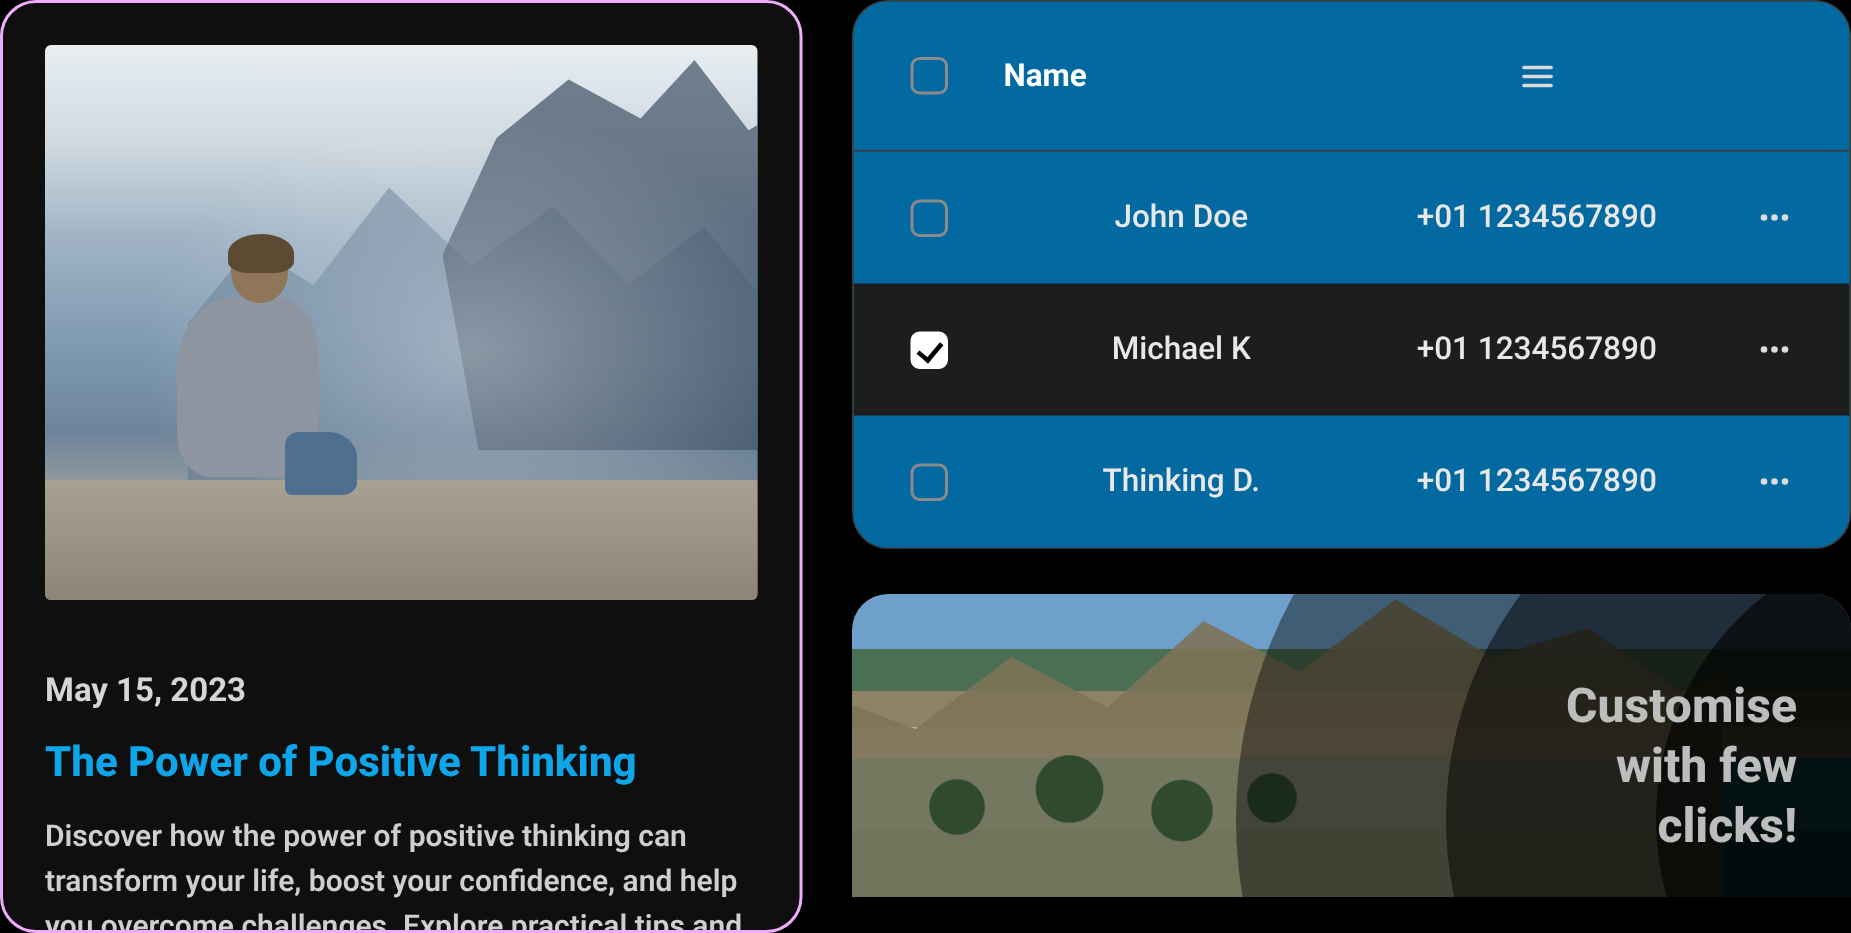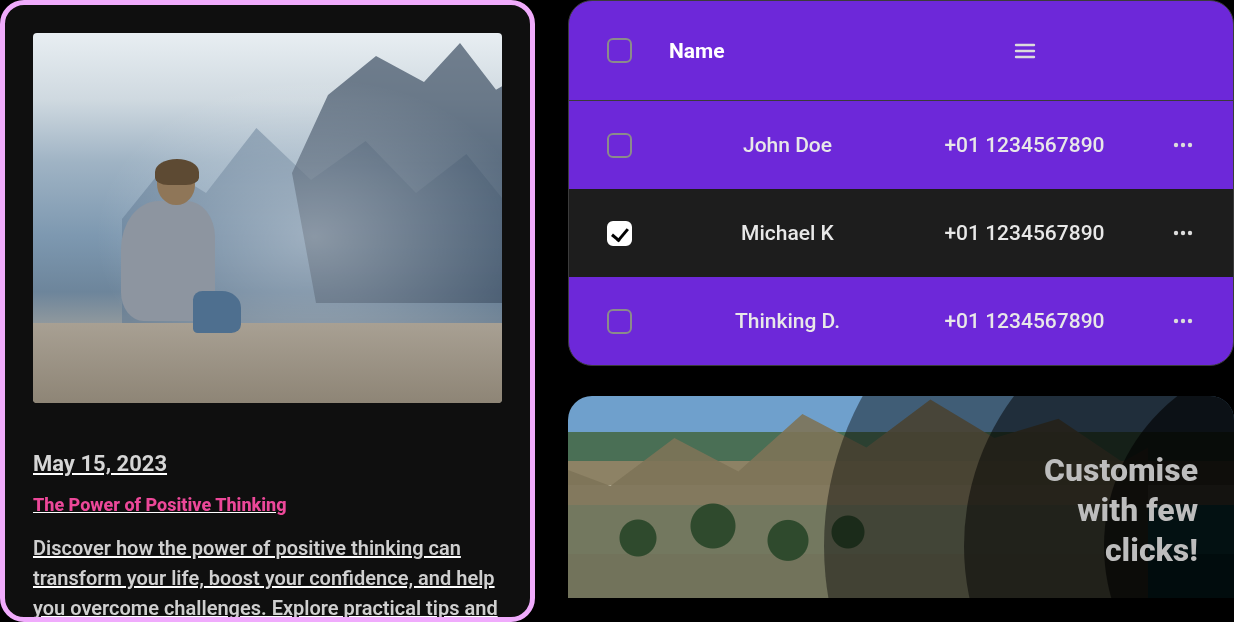--- a/index.html
+++ b/index.html
@@ -14,25 +14,24 @@
   }
 
   
   .article-card {
     position: absolute;
     left: 0;
     top: 0;
     width: 535px;
     height: 622px;
     background: #0f0f0f;
-    border: 5px solid #f0abfc;
+    border: 2px solid #f0abfc;
     border-radius: 24px;
     padding: 28px;
     overflow: hidden;
-    text-decoration: underline;
   }
   .article-image {
     width: 100%;
     height: 370px;
     border-radius: 4px;
     position: relative;
     overflow: hidden;
     background: linear-gradient(180deg,
       #e8eef2 0%,
       #cfd9e0 18%,
@@ -121,39 +120,39 @@
   }
 
   .article-date {
     margin-top: 48px;
     font-size: 22px;
     font-weight: 700;
     color: #d6d6d6;
   }
   .article-title {
     margin-top: 18px;
-    font-size: 18px;
+    font-size: 28px;
     font-weight: 800;
-    color: #ec4899;
+    color: #0ea5e9;
   }
   .article-excerpt {
     margin-top: 18px;
     font-size: 20px;
     line-height: 1.5;
     font-weight: 600;
     color: #cfcfcf;
   }
 
   
   .table-card {
     position: absolute;
     left: 568px;
     top: 0;
     width: 666px;
-    background: #6d28d9;
+    background: #0369a1;
     border: 1px solid #3b3b3b;
     border-radius: 24px;
     overflow: hidden;
   }
   .table-row {
     display: grid;
     grid-template-columns: 100px 1fr 1fr 80px;
     align-items: center;
     height: 88px;
     padding: 0 10px 0 0;

